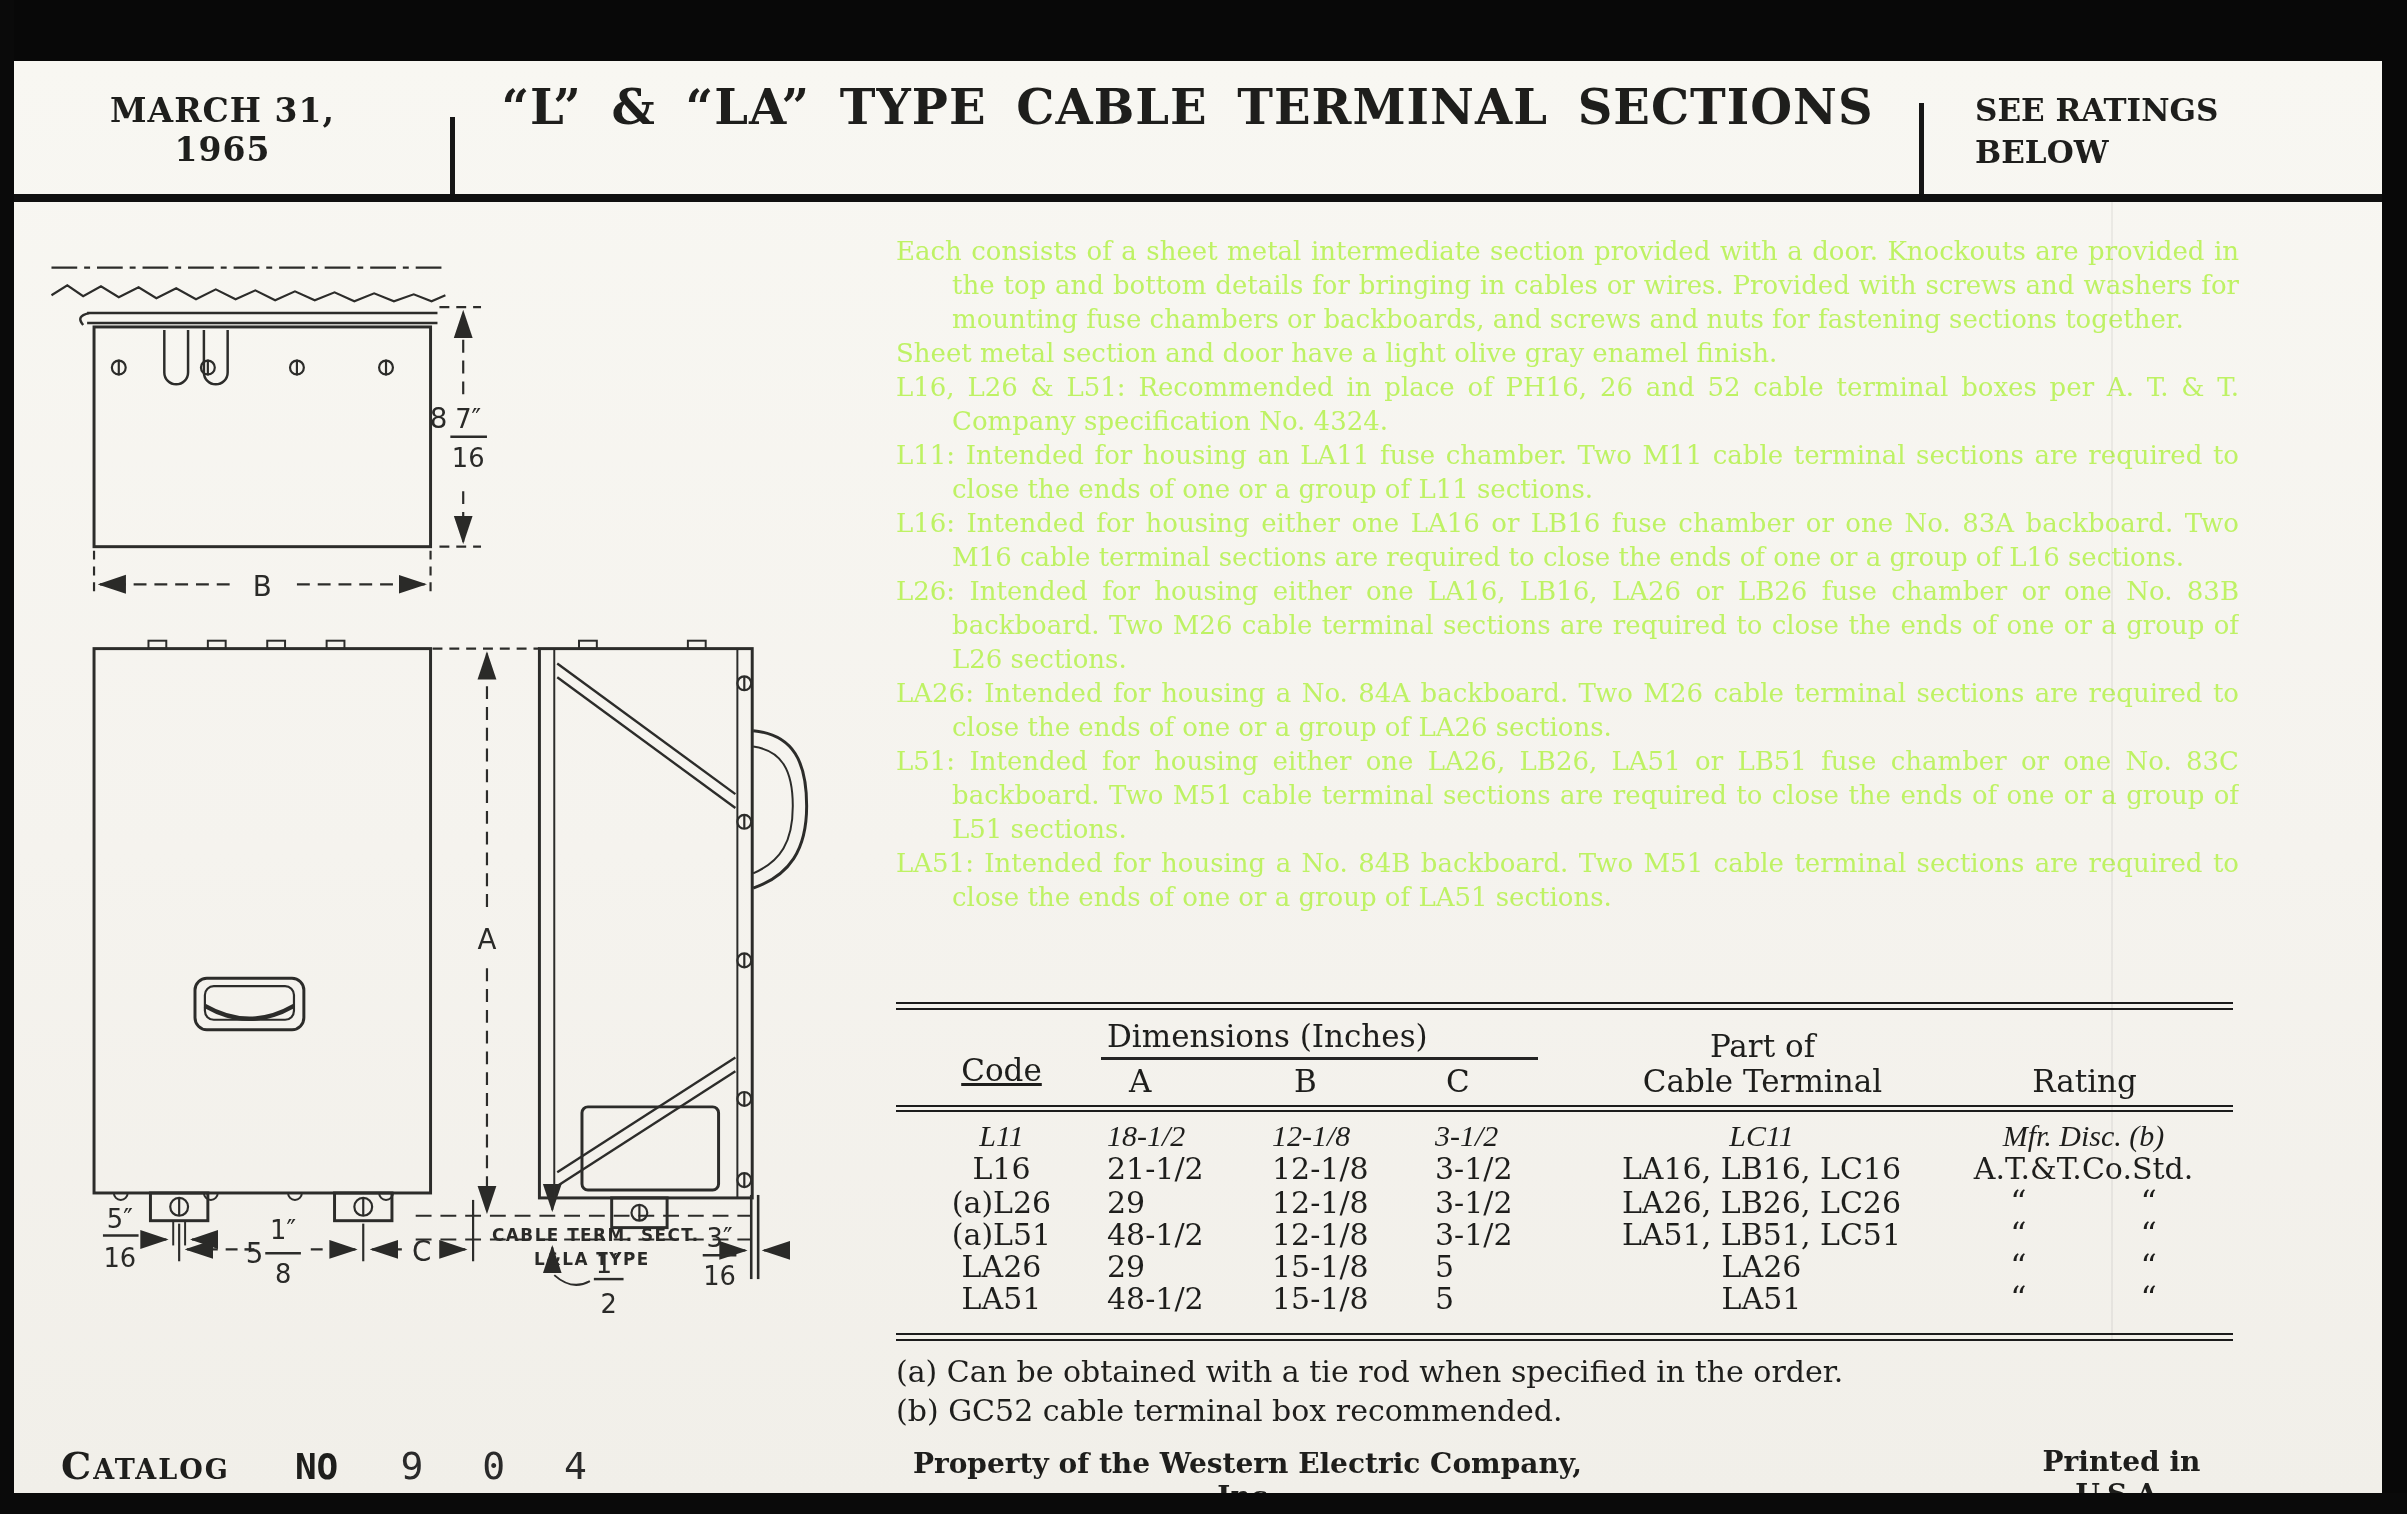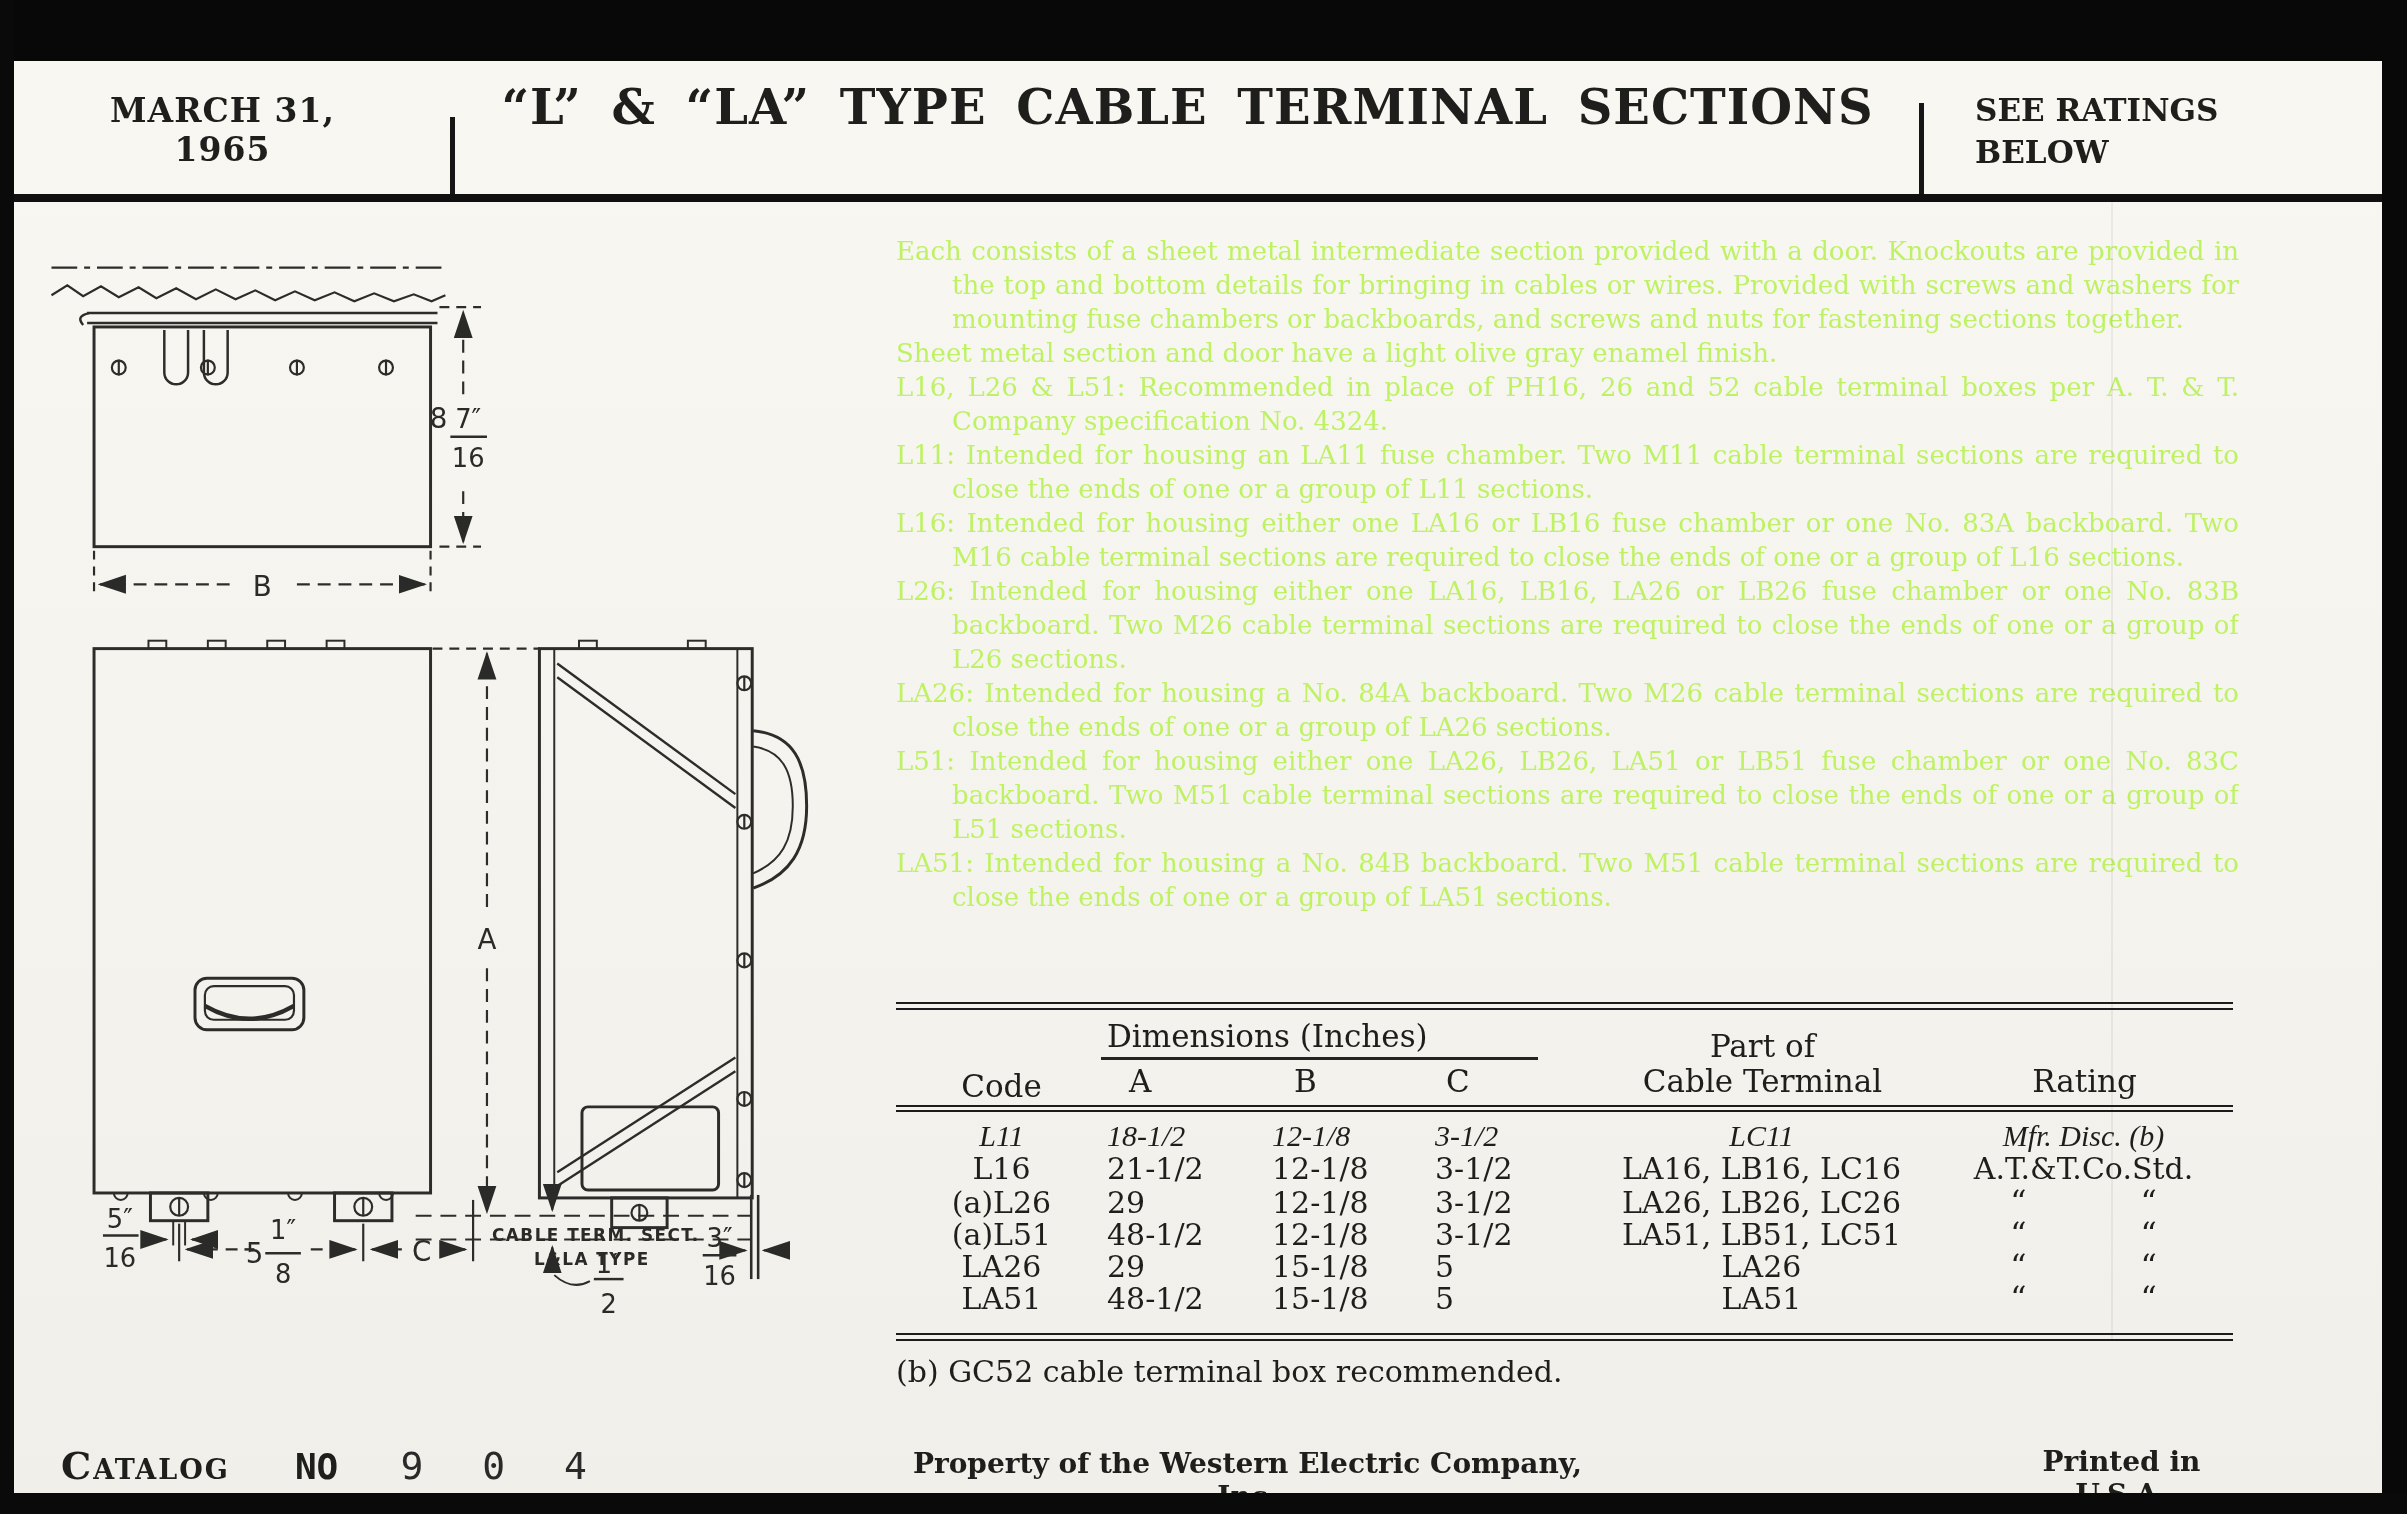--- a/index.html
+++ b/index.html
@@ -24,21 +24,21 @@
   
   .ratings-table { left:896px; top:1002px; width:1337px; height:342px; }
   .rule-double { position:absolute; left:0; width:1337px; height:8px;
                  border-top:2.5px solid #1c1c1c; border-bottom:2.5px solid #1c1c1c; }
   .rule-top { top:0; }
   .rule-mid { top:103px; height:7px; border-top-width:2px; border-bottom-width:2px; }
   .rule-bot { top:331px; }
   .t-dimhdr  { position:absolute; left:211px; top:16px; width:482px; text-align:left; font-size:31px; }
   .t-dimrule { position:absolute; left:205px; top:55px; width:437px; height:2.5px; background:#242424; }
   .t-h { position:absolute; font-size:31px; text-align:center; }
-  .h-code   { left:0px;    top:66px; width:211px; }
+  .h-code   { left:0px;    top:50px; width:211px;text-decoration:underline; }
   .h-a      { left:211px;  top:61px; width:119px; text-align:left; padding-left:22px; }
   .h-b      { left:376px;  top:61px; width:119px; text-align:left; padding-left:22px; }
   .h-c      { left:540px;  top:61px; width:119px; text-align:left; padding-left:10px; }
   .h-part1  { left:693px;  top:26px; width:347px; }
   .h-part2  { left:693px;  top:61px; width:347px; }
   .h-rating { left:1040px; top:61px; width:297px; }
   .t-rows { position:absolute; left:0; top:117px; width:1337px; }
   .t-row  { display:grid; grid-template-columns:211px 165px 163px 153px 347px 297px;
             height:32px; align-items:center; font-size:30px; }
   .t-row.first { font-style:italic;font-family:Liberation Serif, serif; }
@@ -338,20 +338,21 @@
         <div class="c-rating ditto">
             <span>“</span>
             <span>“</span>
           </div>
       </div>
     </div>
     <div class="rule-double rule-bot"></div>
   </div>
 
   <div class="abs footnotes">
+    <div>(a)  Can be obtained with a tie rod when specified in the order.</div>
     <div>(b)  GC52 cable terminal box recommended.</div>
   </div>
 
   <div class="abs footer-left">
     <span class="catalog-word">Catalog</span>
     <span class="no-word">NO</span>
     <span class="cat-num">9 0 4</span>
   </div>
   <div class="abs property">Property of the Western Electric Company, Inc.</div>
   <div class="abs printed">Printed in U.S.A.</div>

